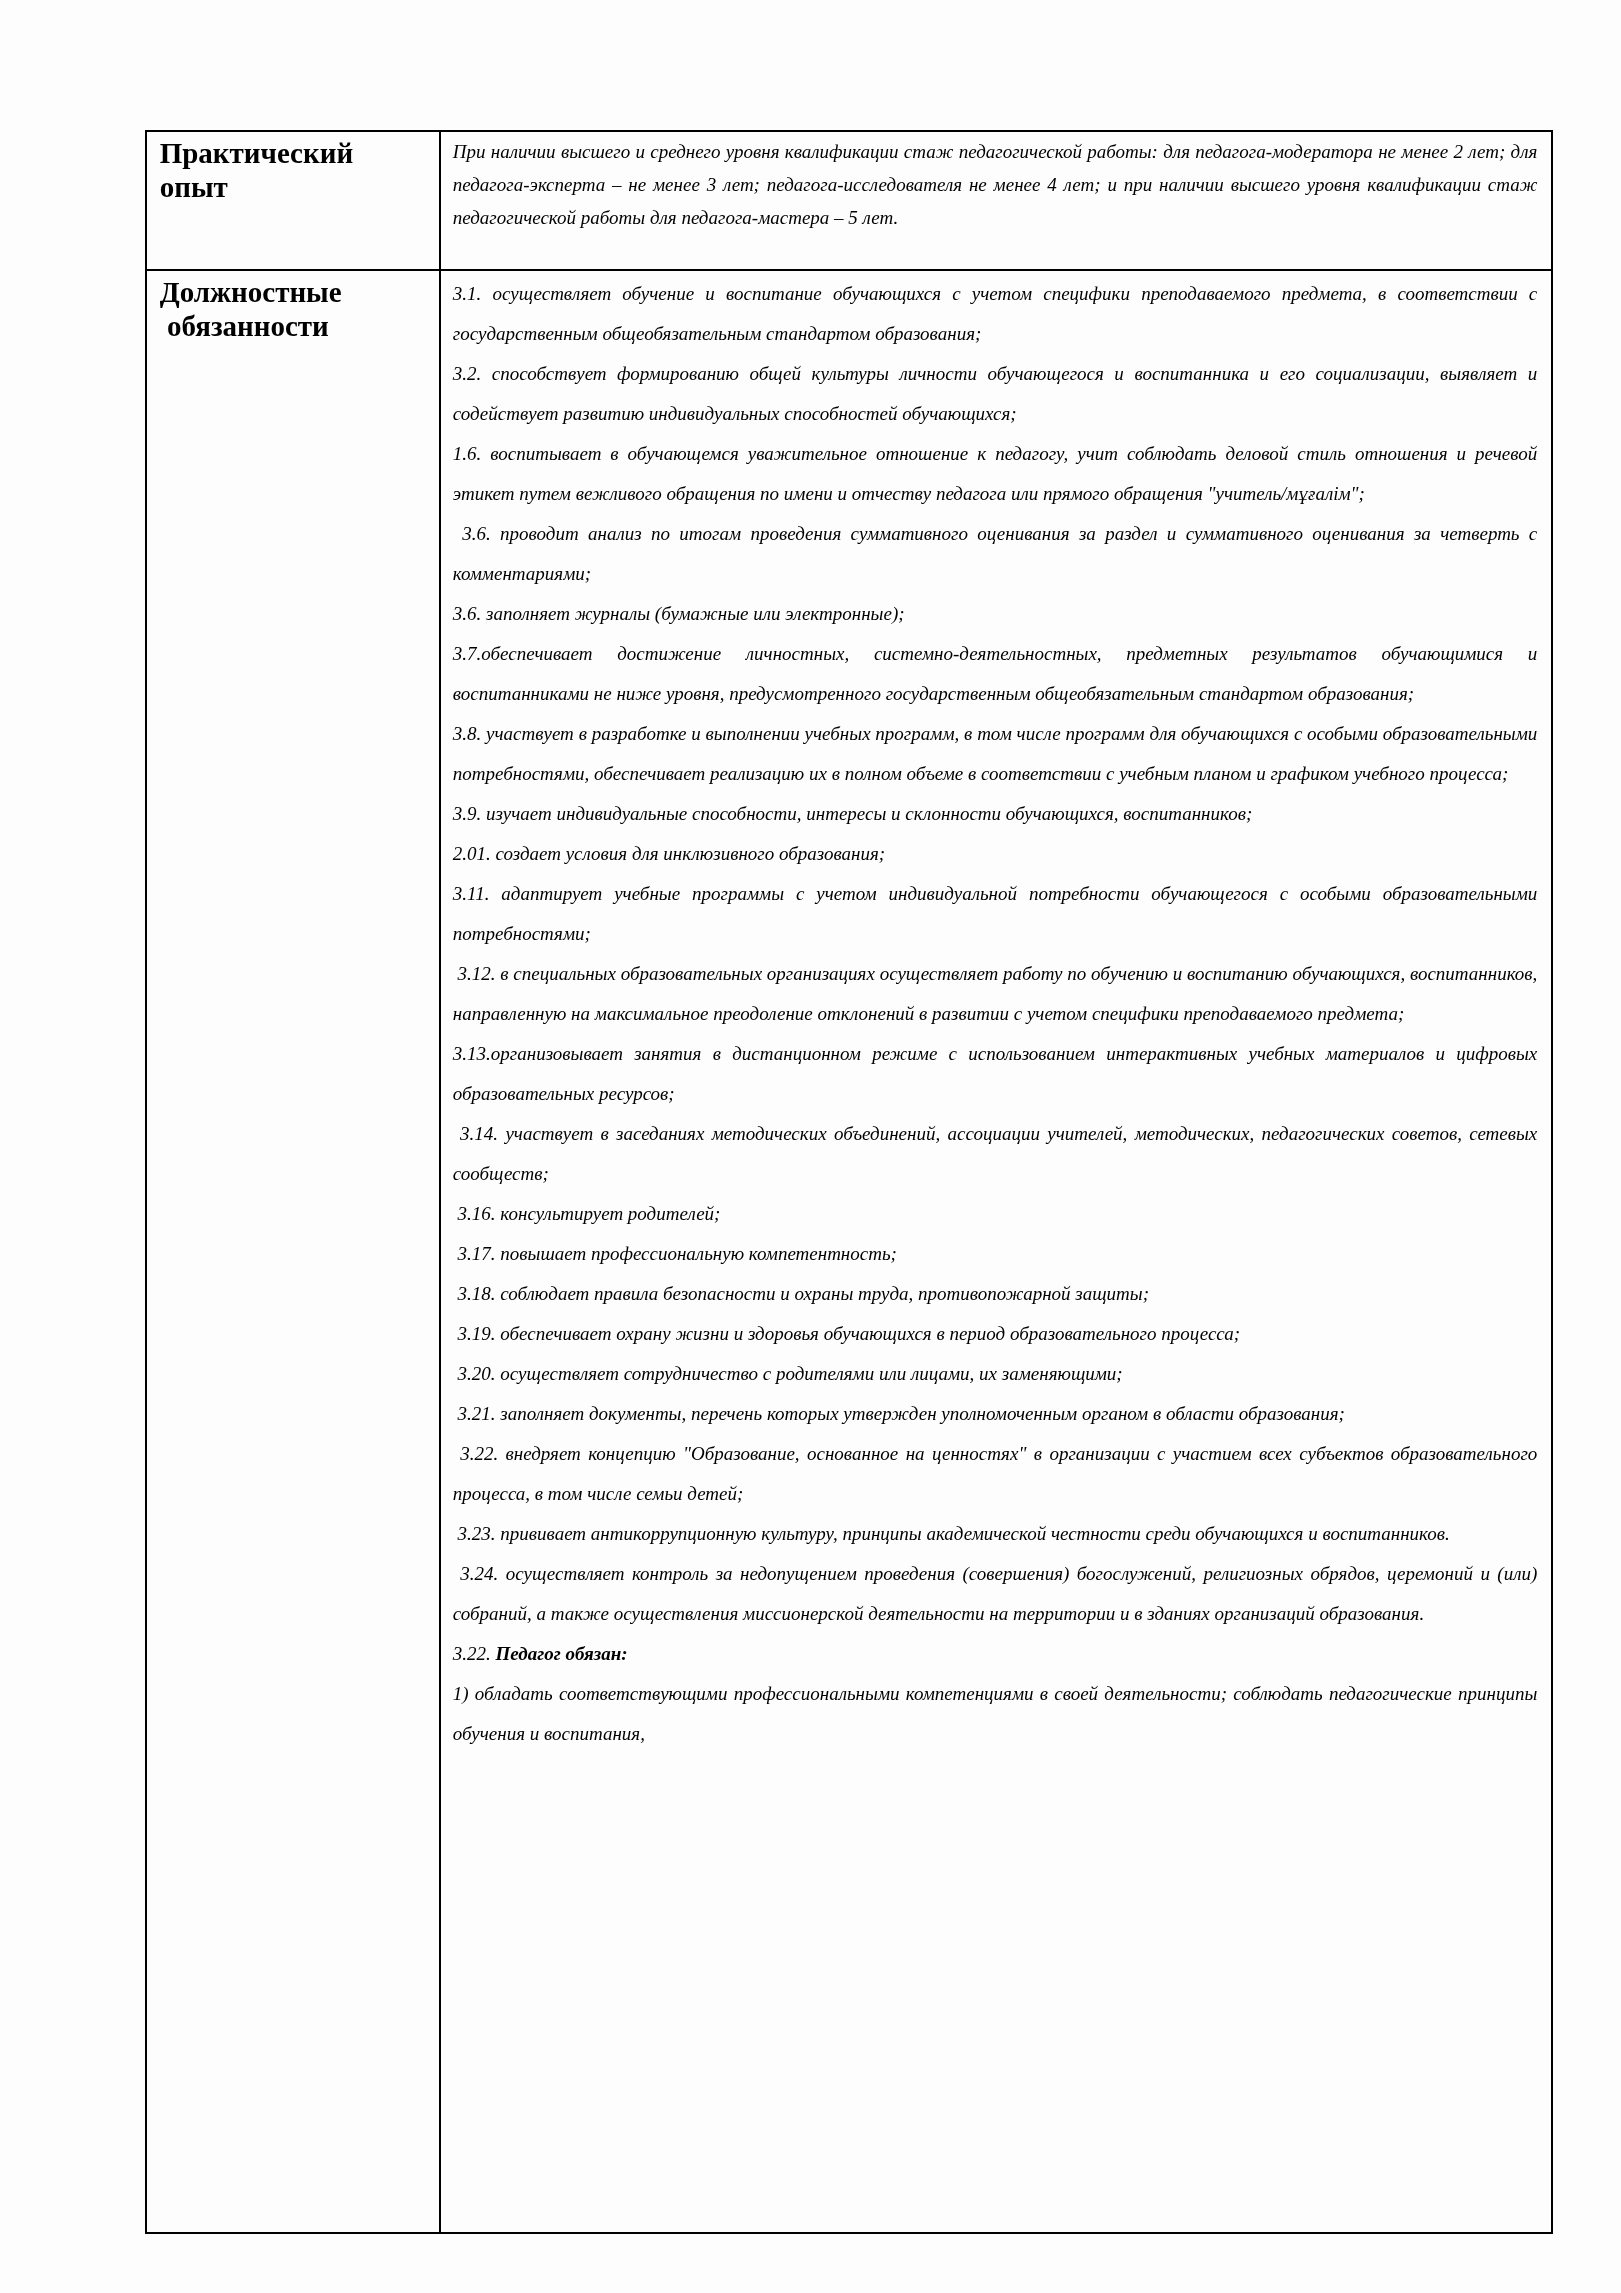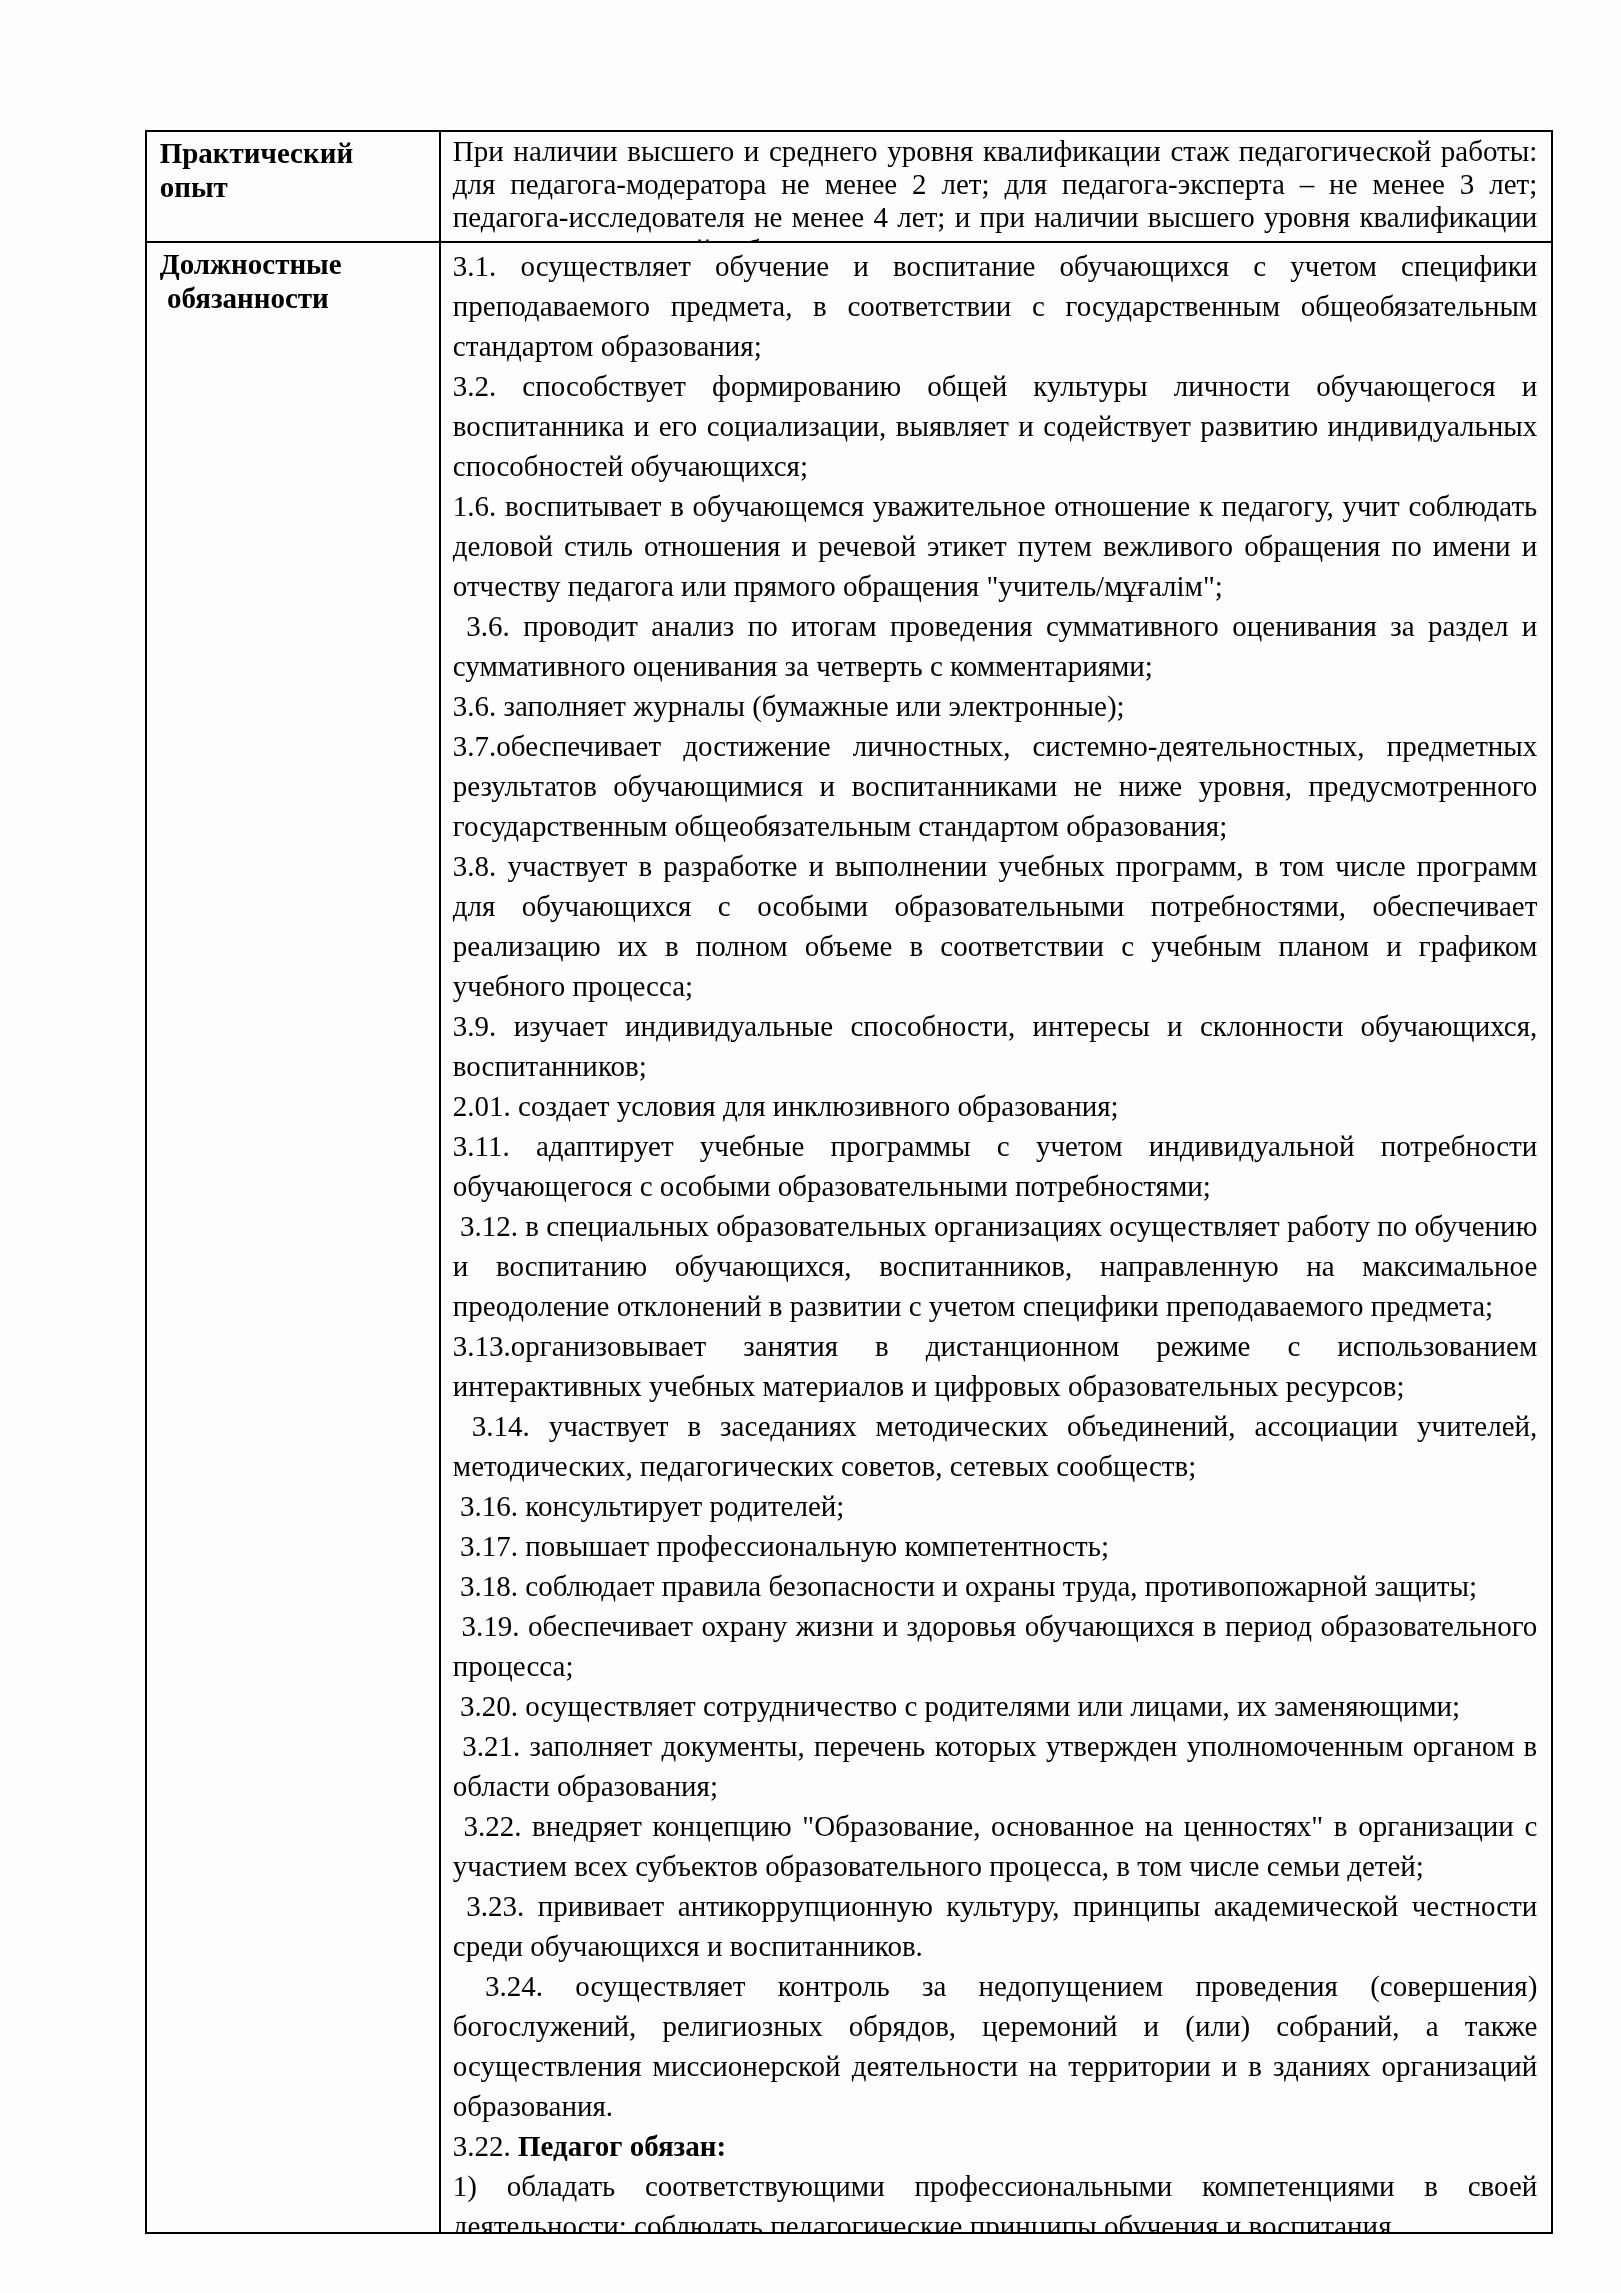--- a/index.html
+++ b/index.html
@@ -33,21 +33,21 @@
     flex-direction: column;
     background: #fdfdfd;
   }
   .t-row {
     display: flex;
     flex-direction: row;
     min-height: 0;
   }
   .t-row.first {
     flex: 0 0 auto;
-    height: 111px;
+    height: 139px;
     border-bottom: 2px solid #000;
     box-sizing: border-box;
     justify-content: center;
   }
   .t-row.second {
     flex: 1 1 auto;
     overflow: hidden;
     border-radius: 7px;
   }
   .cell-label {
@@ -58,22 +58,23 @@
     padding: 3.9px 7.8px 0 12.7px;
     font-weight: bold;
     font-size: 29px;
     line-height: 34px;
     white-space: pre-wrap;
   }
   .cell-content {
     flex: 1 1 auto;
     box-sizing: border-box;
     padding: 2.9px 13.7px 0 11.8px;
-    font-size: 29px;
+    font-size: 19px;
     overflow: hidden;
+    font-style: italic;
   }
   .t-row.first .cell-content { line-height: 33px; }
   .t-row.second .cell-content { line-height: 40px; }
   .cell-content p {
     margin: 0;
     text-align: justify;
     white-space: pre-wrap;
   }
   .bold { font-weight: bold; }
 </style>

